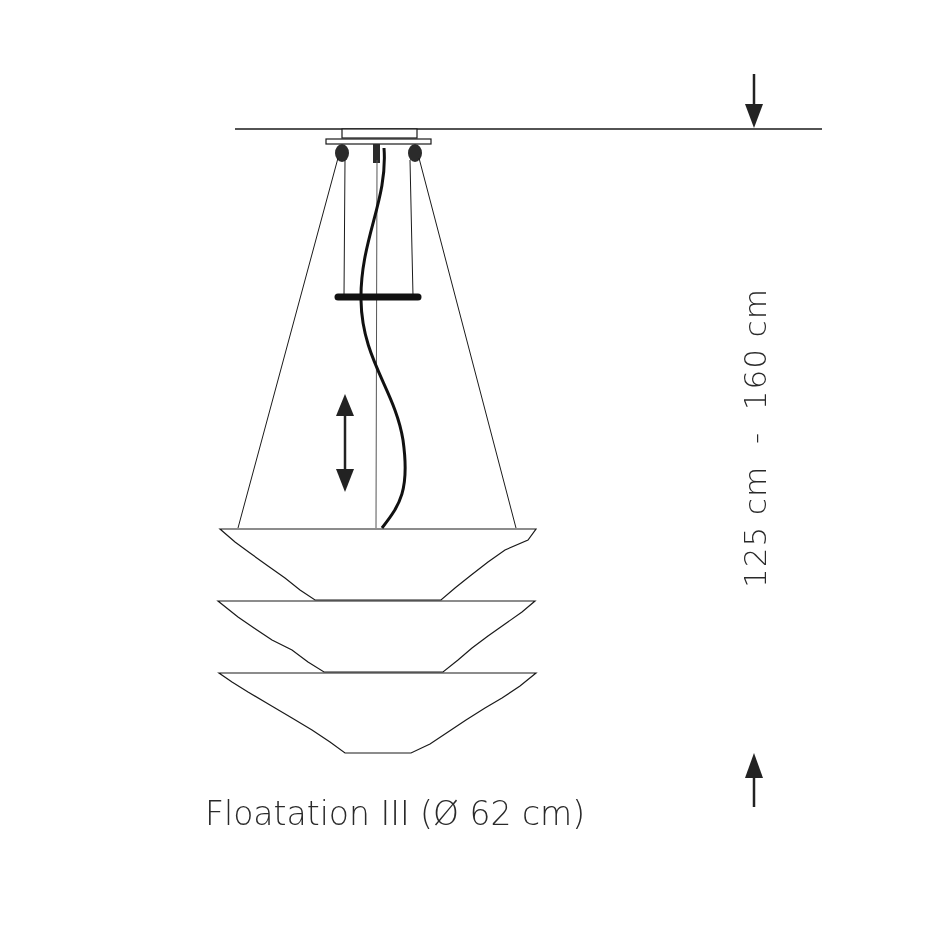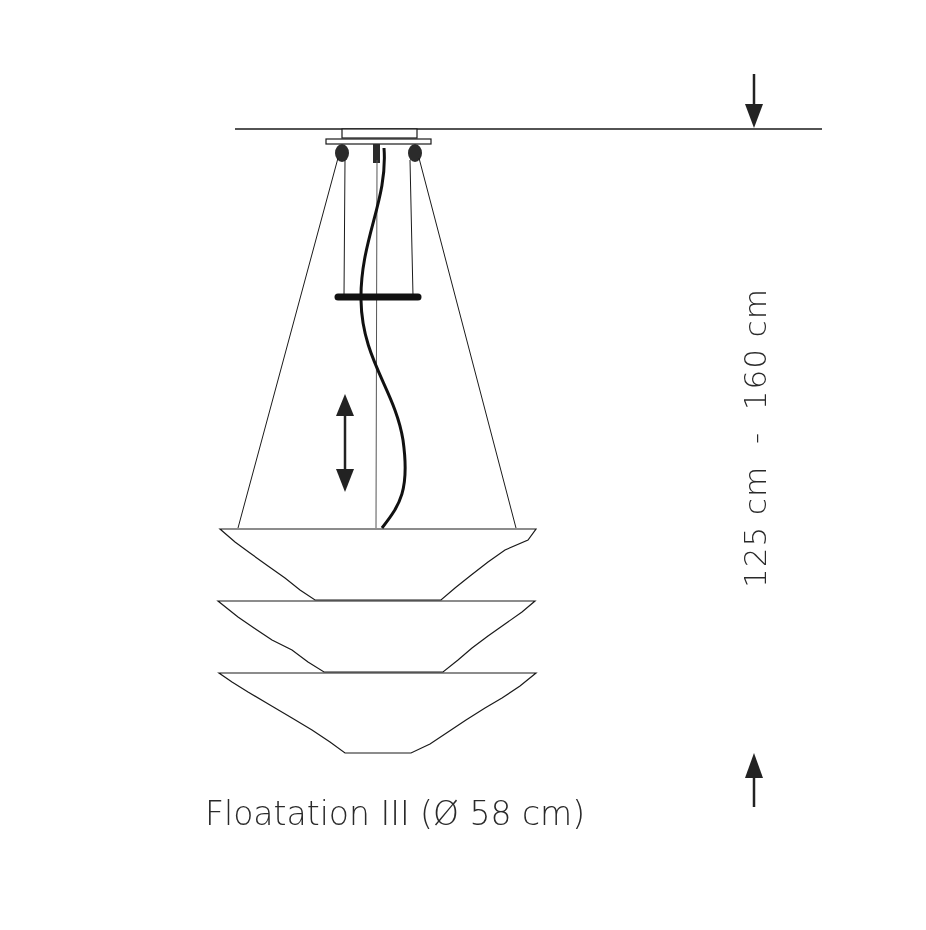--- a/index.html
+++ b/index.html
@@ -63,13 +63,13 @@
     <line x1="754" y1="74" x2="754" y2="108" stroke-width="2.5"></line>
     <polygon points="745,104 763,104 754,128" stroke="none"></polygon>
   </g>
   <g fill="#222" stroke="#222">
     <line x1="754" y1="775" x2="754" y2="807" stroke-width="2.5"></line>
     <polygon points="745,778 763,778 754,753" stroke="none"></polygon>
   </g>
 </svg>
 
 <div class="dim-label">125 cm  -  160 cm</div>
-<div class="caption">Floatation III (Ø 58 cm)</div>
+<div class="caption">Floatation III (Ø 62 cm)</div>
 
 </body></html>

